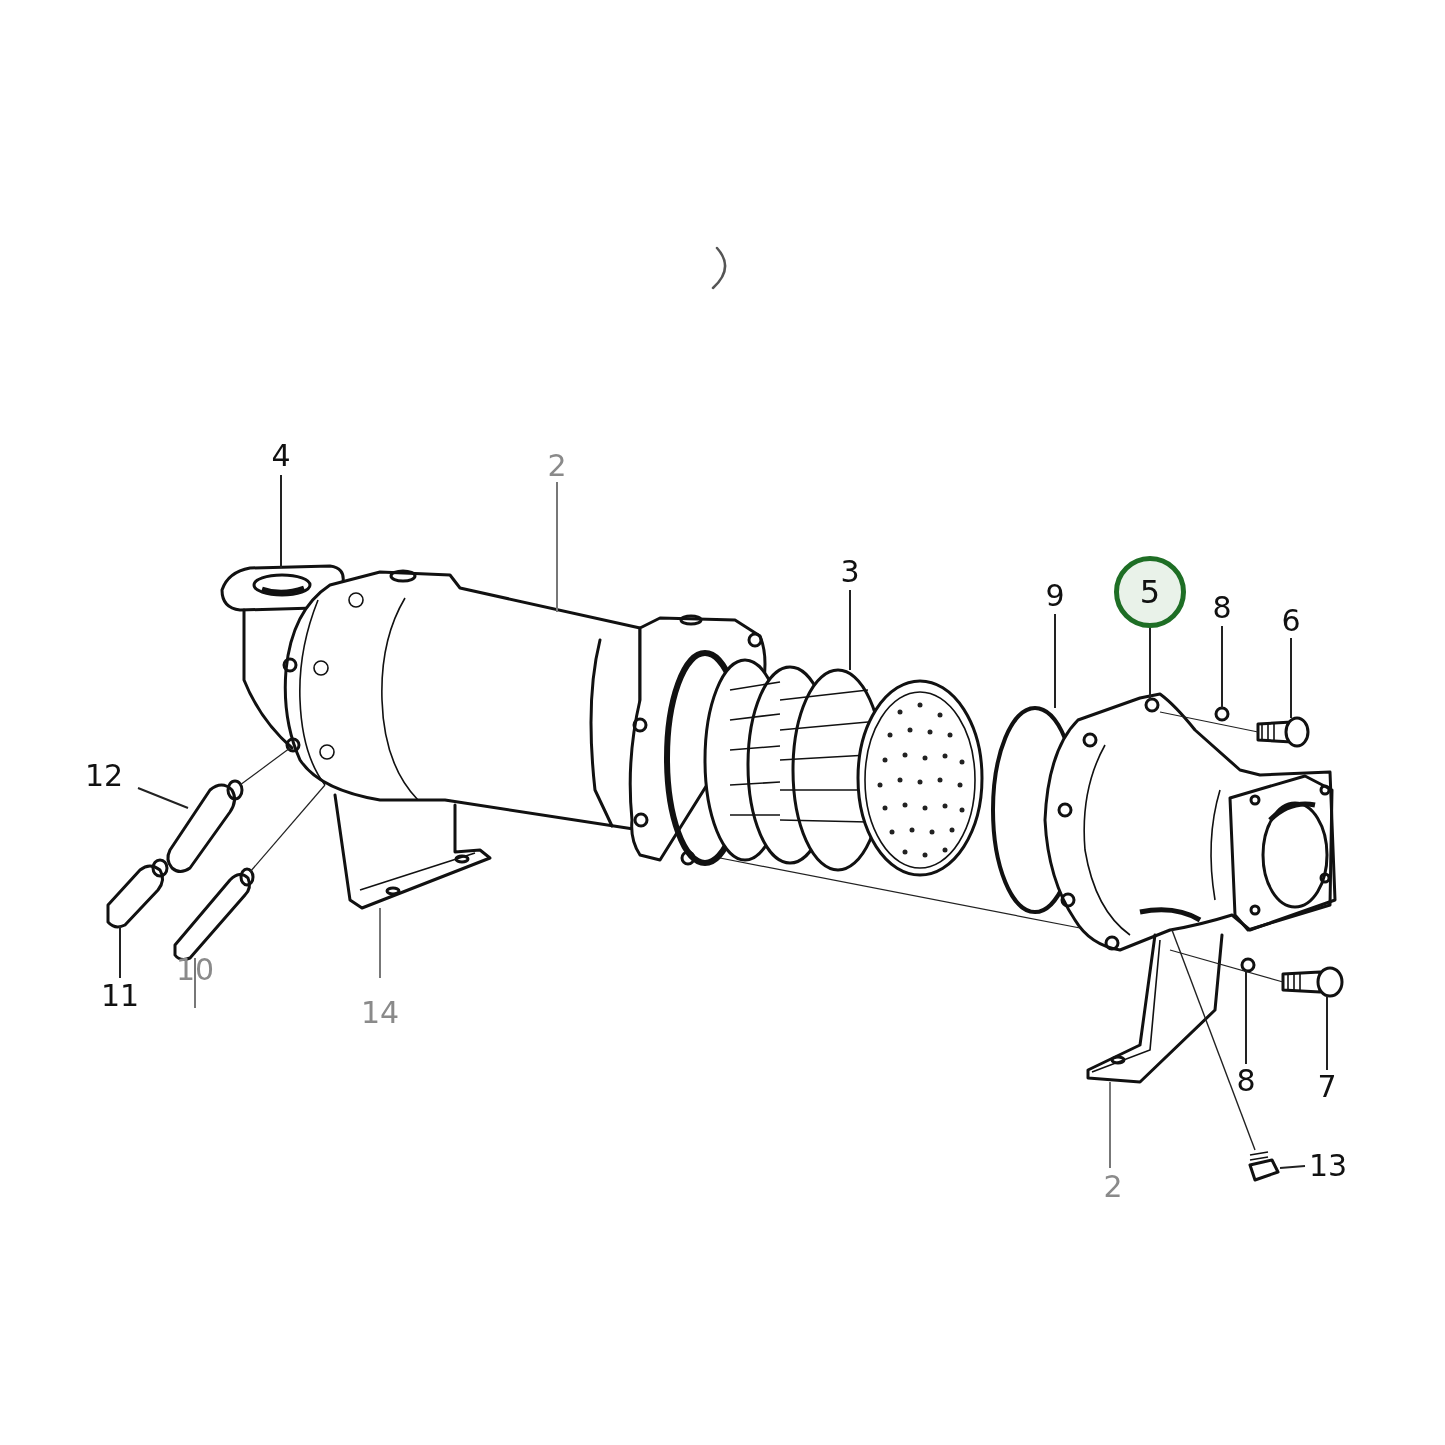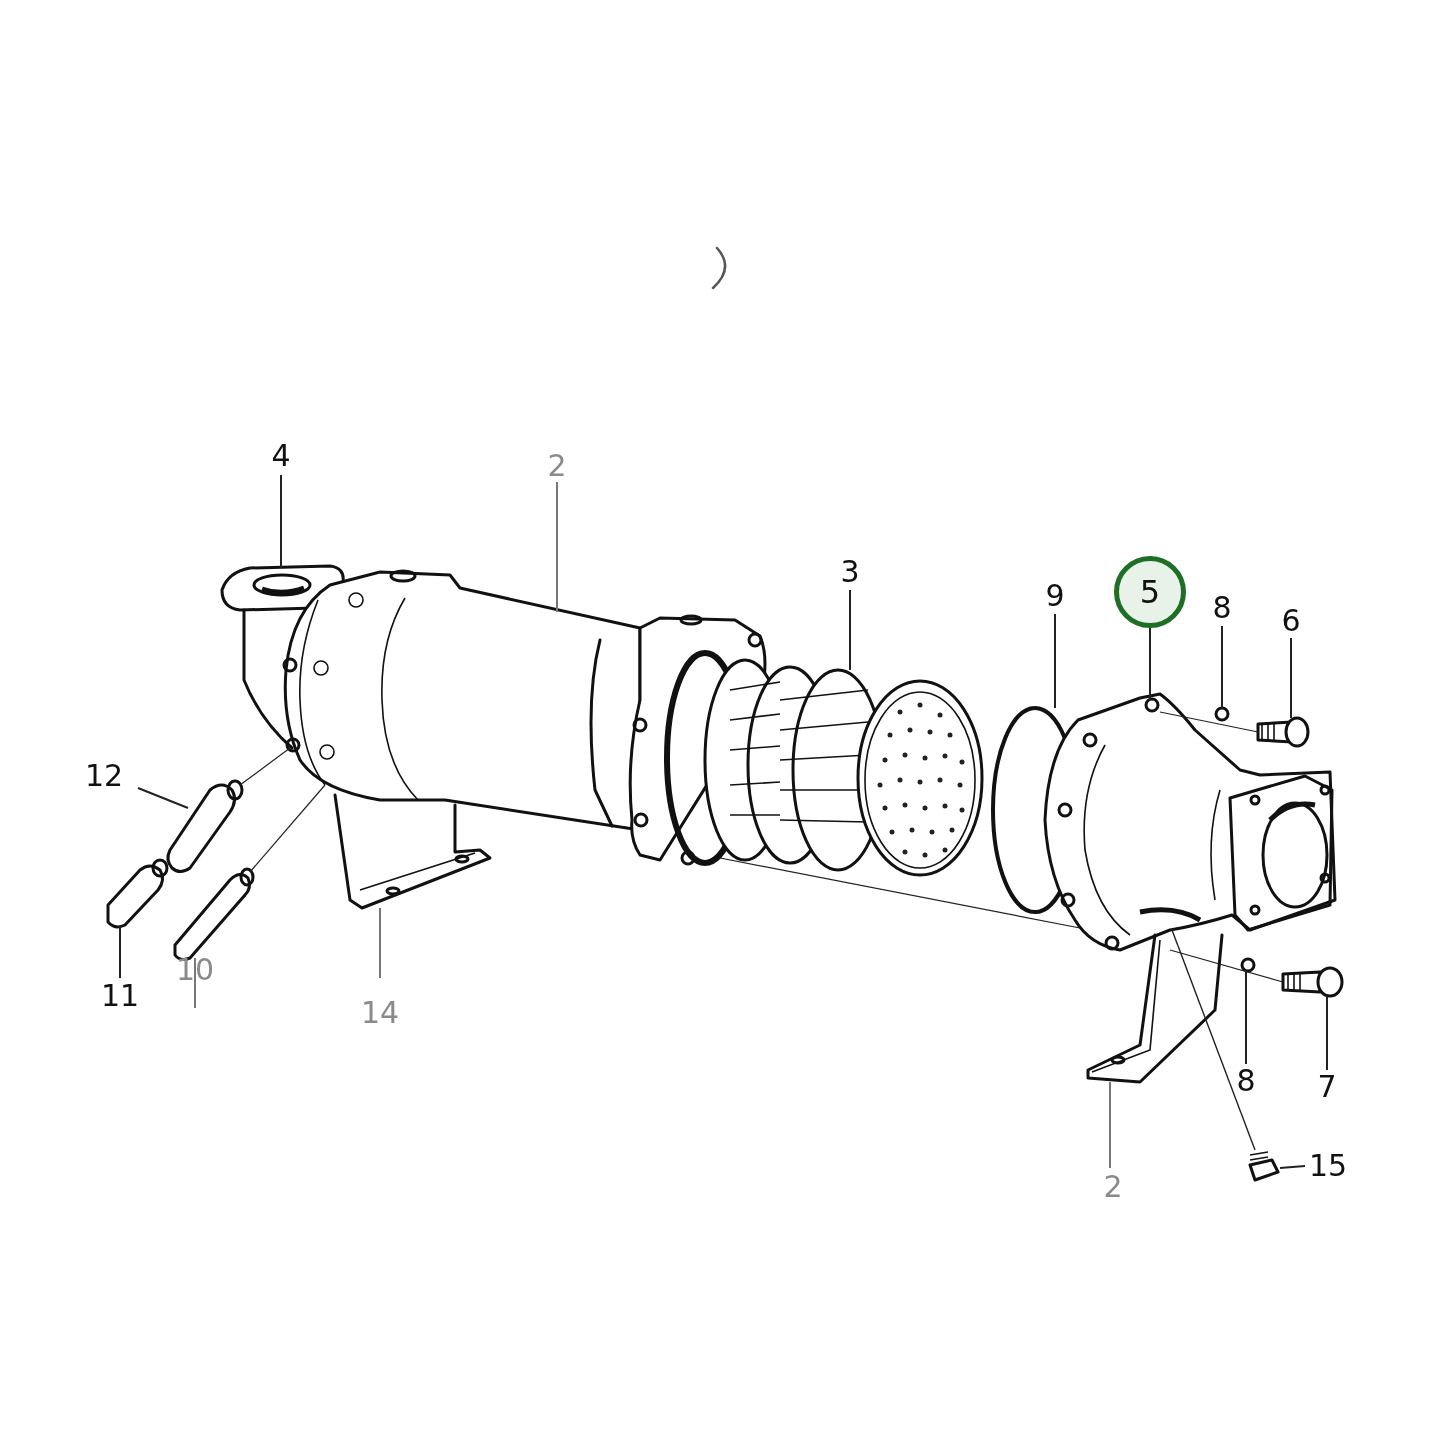--- a/index.html
+++ b/index.html
@@ -218,14 +218,14 @@
   <span class="callout dark" style="left:1291px;top:621px;">6</span>
   <span class="callout dark" style="left:1327px;top:1087px;">7</span>
   <span class="callout dark" style="left:1222px;top:608px;">8</span>
   <span class="callout dark" style="left:1246px;top:1081px;">8</span>
   <span class="callout dark" style="left:1055px;top:596px;">9</span>
   <span class="callout gray" style="left:195px;top:970px;">10</span>
   <span class="callout dark" style="left:120px;top:996px;text-align:center;">11</span>
   <span class="callout dark" style="left:104px;top:776px;">12</span>
   <span class="callout gray" style="left:1113px;top:1187px;">2</span>
   <span class="callout gray" style="left:380px;top:996px;margin-top:17px;">14</span>
-  <span class="callout dark" style="left:1328px;top:1166px;">15</span>
+  <span class="callout dark" style="left:1328px;top:1166px;">13</span>
 </div>
 
 </body></html>

